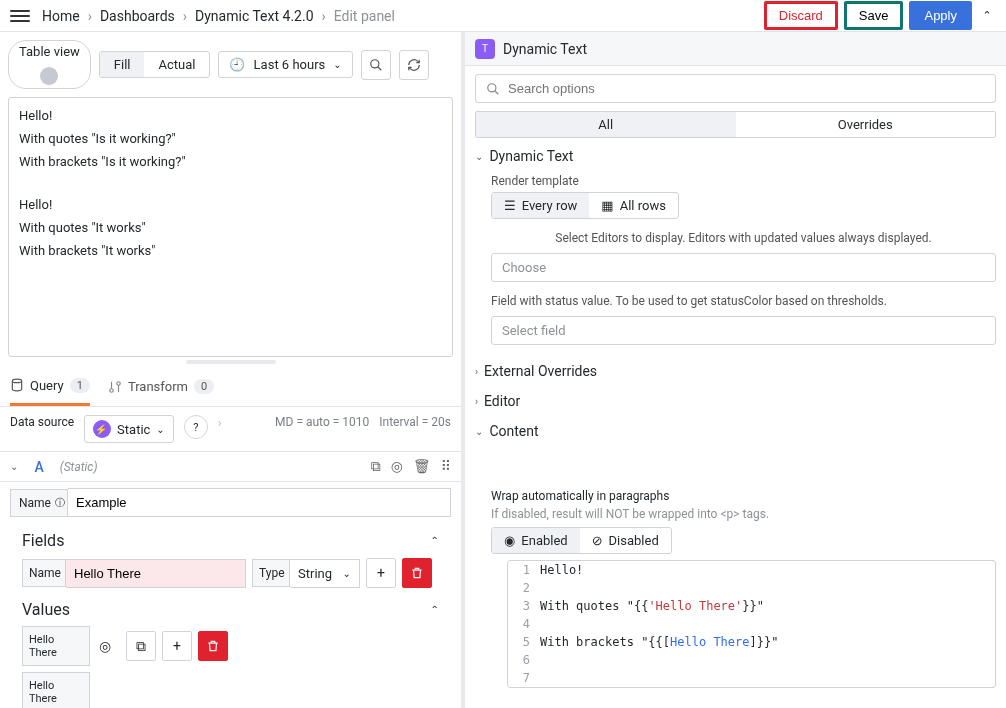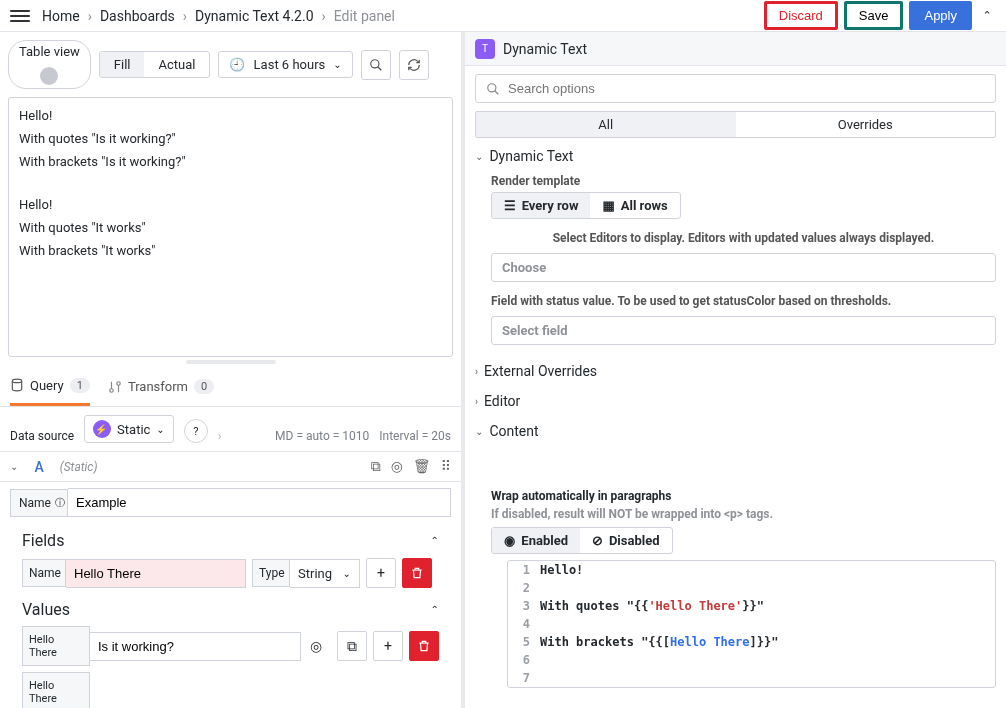--- a/index.html
+++ b/index.html
@@ -47,21 +47,21 @@
   .preview p { margin-bottom: 8px; }
   .preview .spacer { height: 20px; }
   .resize-bar { height:10px; display:flex; align-items:center; justify-content:center;}
   .resize-bar div { width:90px; height:4px; background:#e8e9ec; border-radius:2px;}
   
   .bottom-tabs { display:flex; align-items:center; gap:18px; padding:0 10px; border-bottom:1px solid #e2e4e9; height:40px;}
   .tab { display:flex; align-items:center; gap:6px; cursor:pointer; height:100%; font-size:13px; color:#555;}
   .tab.active { color:#24292e; border-bottom:3px solid #f6772e;}
   .tab .badge { background:#eceef1; border-radius:10px; padding:1px 7px; font-size:11px; color:#555;}
   
-  .query-row { display:flex; align-items:flex-end; gap:10px; padding:8px 10px; font-size:13px;}
+  .query-row { display:flex; align-items:flex-start; gap:10px; padding:8px 10px; font-size:13px;}
   .ds-select { display:flex; align-items:center; gap:6px; border:1px solid #d0d4da; border-radius:3px; padding:4px 8px; cursor:pointer;}
   .ds-icon { width:18px; height:18px; border-radius:50%; background:#8b5cf6; display:flex; align-items:center; justify-content:center; color:#fff; font-size:10px;}
   .info-icon { width:24px; height:24px; border:1px solid #d0d4da; border-radius:50%; display:flex; align-items:center; justify-content:center; cursor:pointer; font-size:11px;}
   .muted-sm { color:#7a7f88; font-size:12px;}
   
   .q-header { display:flex; align-items:center; justify-content:space-between; padding:6px 10px; border-top:1px solid #e2e4e9; border-bottom:1px solid #e2e4e9;}
   .q-header-left {display:flex; align-items:center; gap:16px;}
   .q-name { color:#3871dc; font-weight:500;}
   .q-type { color:#8e9297; font-style:italic; font-size:12px;}
   .q-actions { display:flex; gap:10px; color:#666;}
@@ -87,21 +87,21 @@
   .rp-title { font-size:14px;}
   .search-row { padding:8px 10px;}
   .search-box { display:flex; align-items:center; gap:8px; border:1px solid #d0d4da; border-radius:3px; padding:6px 10px; width:100%;}
   .search-box input { border:none; outline:none; flex:1; font-size:13px;}
   .rp-tabs { display:flex; margin:0 10px; border:1px solid #d0d4da; border-radius:2px;}
   .rp-tab { flex:1; text-align:center; padding:5px; font-size:13px; cursor:pointer;}
   .rp-tab.active { background:#f0f1f4;}
   .opt-section { padding:0 10px;}
   .opt-header { display:flex; align-items:center; gap:6px; padding:10px 0 4px; font-size:14px; cursor:pointer;}
   .opt-header .chev { font-size:10px; color:#666;}
-  .opt-sub { padding-left:16px;font-weight:bold; }
+  .opt-sub { padding-left:16px; }
   .opt-label { font-size:12px; color:#555; padding:6px 0 4px;}
   .opt-desc { font-size:12px; color:#8e9297;}
   .radio-group { display:flex; border:1px solid #d0d4da; border-radius:3px; overflow:hidden; width:fit-content;}
   .radio-item { display:flex; align-items:center; gap:6px; padding:5px 12px; cursor:pointer; font-size:13px;}
   .radio-item.active { background:#f0f1f4;}
   .opt-input { border:1px solid #d0d4da; border-radius:3px; padding:6px 10px; font-size:13px; color:#8e9297; width:100%; margin-top:4px;}
   
   .code-box { border:1px solid #d0d4da; border-radius:3px; margin:6px 0 0 16px; font-family: Menlo, Consolas, monospace; font-size:12px; background:#fff;}
   .code-line { display:flex;}
   .code-gutter { width:28px; text-align:right; color:#9aa0a6; padding:2px 6px 2px 0; user-select:none;}
@@ -265,21 +265,20 @@
         </div>
       </div>
 
       <div class="section-title" style="">
         <span>Values</span>
         <span style="font-size:10px;">⌃</span>
       </div>
 
       <div class="values-row">
         <div class="val-label">Hello There</div>
-        <input class="val-input" value="Is it working?" style="">
         <div class="sq-btn" style="border:none;margin-left:0;">◎</div>
         <div class="sq-btn">⧉</div>
         <div class="sq-btn">+</div>
         <div class="sq-btn red">
           <svg class="svg-icon" viewBox="0 0 24 24" fill="none" stroke="#fff" stroke-width="2">
               <path d="M4 7h16"></path>
               <path d="M9 7V4h6v3"></path>
               <path d="M6 7l1 13h10l1-13"></path>
             </svg>
         </div>

